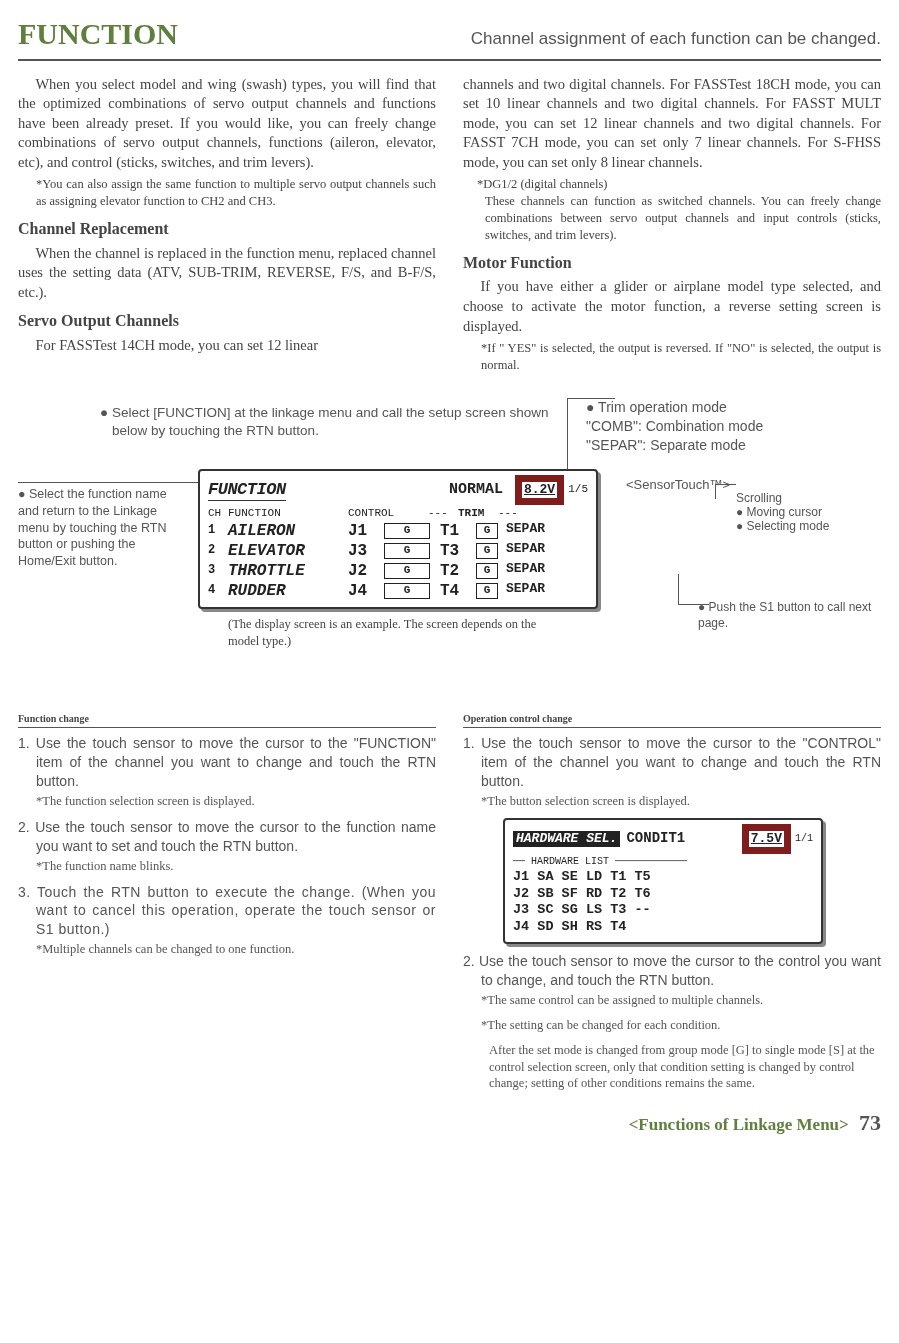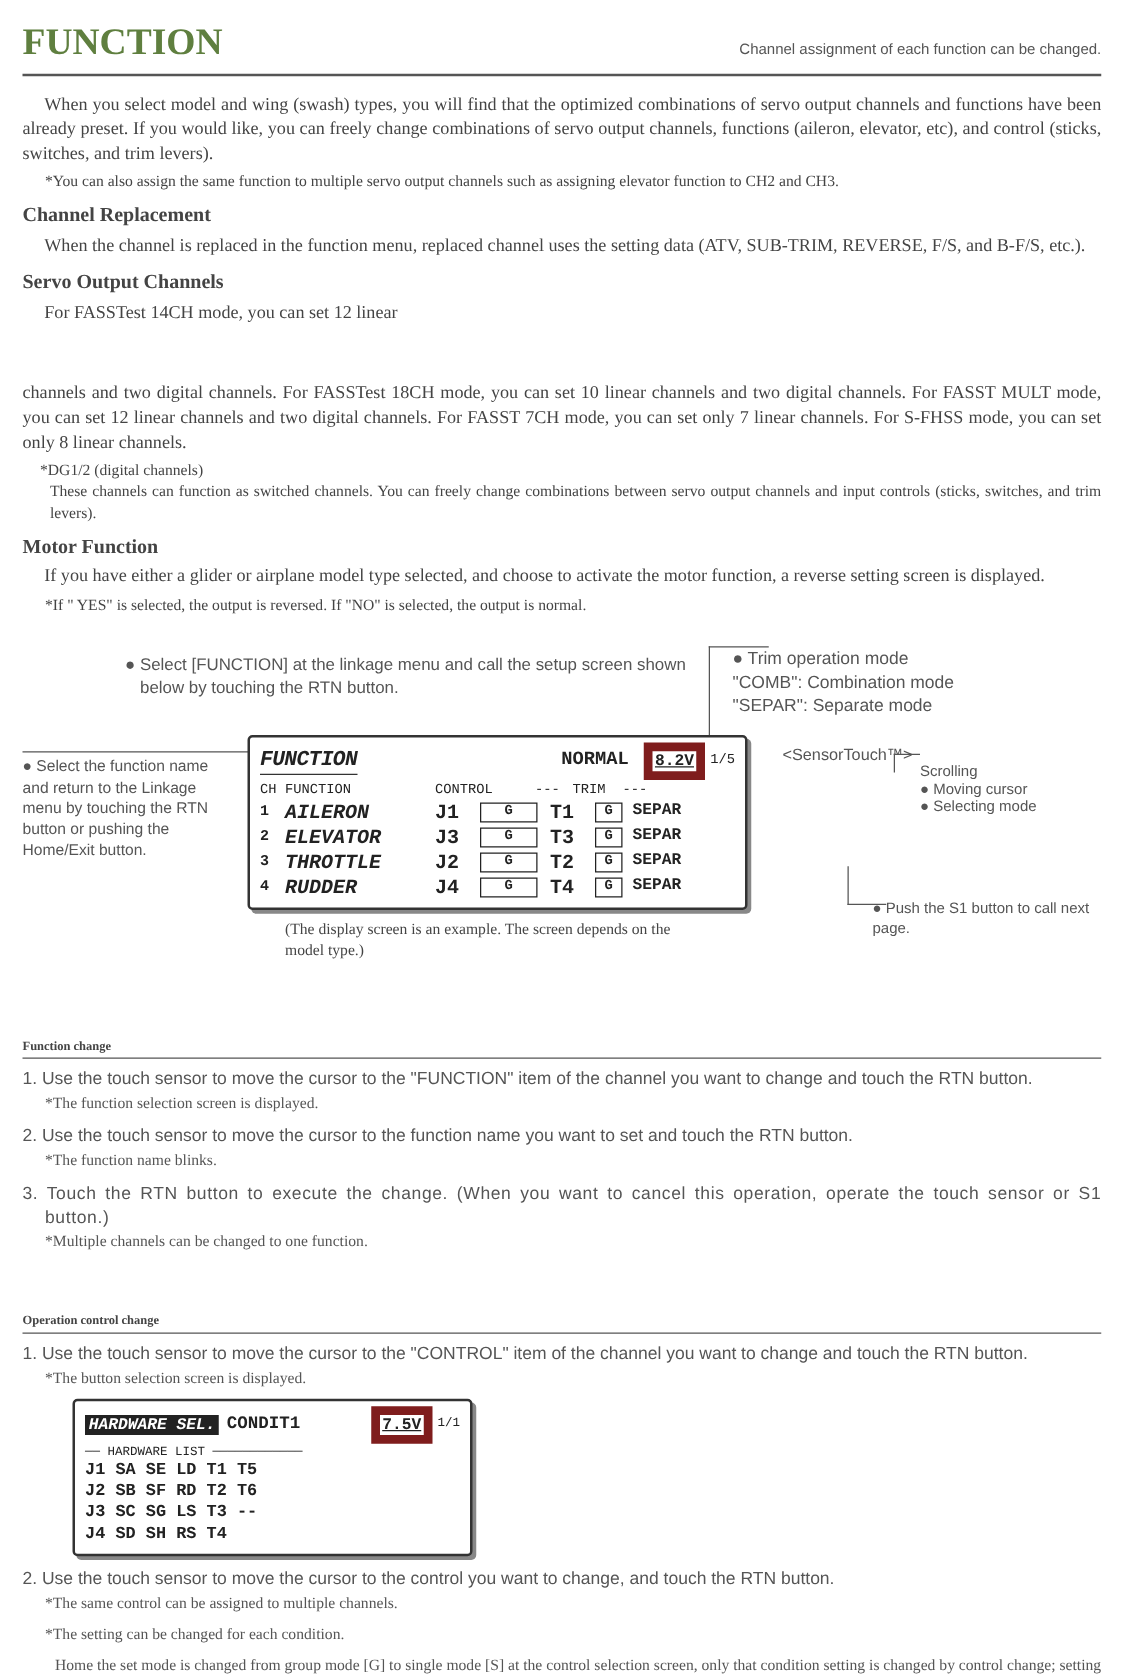--- a/index.html
+++ b/index.html
@@ -21,28 +21,27 @@
   }
   .header .title {
     color: #5f7f3f;
     font-size: 30px;
     font-weight: bold;
     font-family: Georgia, serif;
     letter-spacing: 0px;
   }
   .header .sub {
     margin-left: auto;
-    font-size: 12px;
+    font-size: 17px;
     color:#555;
     font-family: Arial, Helvetica, sans-serif;
   }
   .cols {
     display: flex;
-    gap: 41px;
-    flex-direction: column;
+    gap: 27px;
   }
   .col { flex: 1; }
   p { margin: 0 0 4px 0; text-align: justify; }
   .indent { text-indent: 1.2em; }
   .note {
     font-size: 12.5px;
     margin: 2px 0 8px 18px;
     text-align: justify;
   }
   h3.sub {
@@ -207,21 +206,21 @@
       <span class="lcdtitle" style="font-size:17px;font-style:italic;">FUNCTION</span>
       <span style="margin-left:auto; font-size:15px; font-weight:bold; font-family:'Courier New',monospace;">NORMAL</span>
       <span style="margin-left:12px;" class="battbox">8.2V</span>
       <span style="margin-left:4px; font-size:11px; font-weight:normal;">1/5</span>
     </div>
     <div class="lcdrow hdr" style="margin-top:2px;">
       <span style="width:20px;">CH</span>
       <span style="width:120px;">FUNCTION</span>
       <span style="width:80px;">CONTROL</span>
       <span style="width:30px;">---</span>
-      <span style="width:40px;">TRIM</span>
+      <span style="width:40px;font-weight:bold;">TRIM</span>
       <span style="width:30px;">---</span>
     </div>
     <div>
       <div class="lcdrow" style="font-size:16px;">
         <span style="width:20px;font-size:12px;padding-top:2px;">1</span>
         <span style="width:120px;font-style:italic;">AILERON</span>
         <span style="width:36px;">J1</span>
         <span style="width:40px;font-size:11px;border:1px solid #222;padding:0 2px;align-self:center;text-align:center;">G</span>
         <span style="width:36px;margin-left:10px;">T1</span>
         <span style="width:16px;font-size:11px;border:1px solid #222;padding:0 2px;align-self:center;text-align:center;">G</span>
@@ -294,20 +293,20 @@
       <div style="font-size:10px;font-weight:normal;margin-top:2px;">── <span>HARDWARE LIST</span> ────────────</div>
       <div style="font-size:13.5px;font-weight:bold;font-family:'Courier New',monospace;">J1 SA SE LD T1 T5</div>
       <div style="font-size:13.5px;font-weight:bold;font-family:'Courier New',monospace;">J2 SB SF RD T2 T6</div>
       <div style="font-size:13.5px;font-weight:bold;font-family:'Courier New',monospace;">J3 SC SG LS T3 --</div>
       <div style="font-size:13.5px;font-weight:bold;font-family:'Courier New',monospace;">J4 SD SH RS T4</div>
     </div>
 
     <div class="step">2. Use the touch sensor to move the cursor to the control you want to change, and touch the RTN button.</div>
     <div class="starnote">*The same control can be assigned to multiple channels.</div>
     <div class="starnote">*The setting can be changed for each condition.</div>
-    <div class="starnote" style="margin-left:26px;">Home the set mode is changed from group mode [G] to single mode [S] at the control selection screen, only that condition setting is changed by control change; setting of other conditions remains the same.</div>
+    <div class="starnote" style="margin-left:26px;">After the set mode is changed from group mode [G] to single mode [S] at the control selection screen, only that condition setting is changed by control change; setting of other conditions remains the same.</div>
   </div>
 </div>
 
 <div class="footer">
   <span>&lt;Functions of Linkage Menu&gt;</span>
   <span class="pg">73</span>
 </div>
 
 </body></html>

